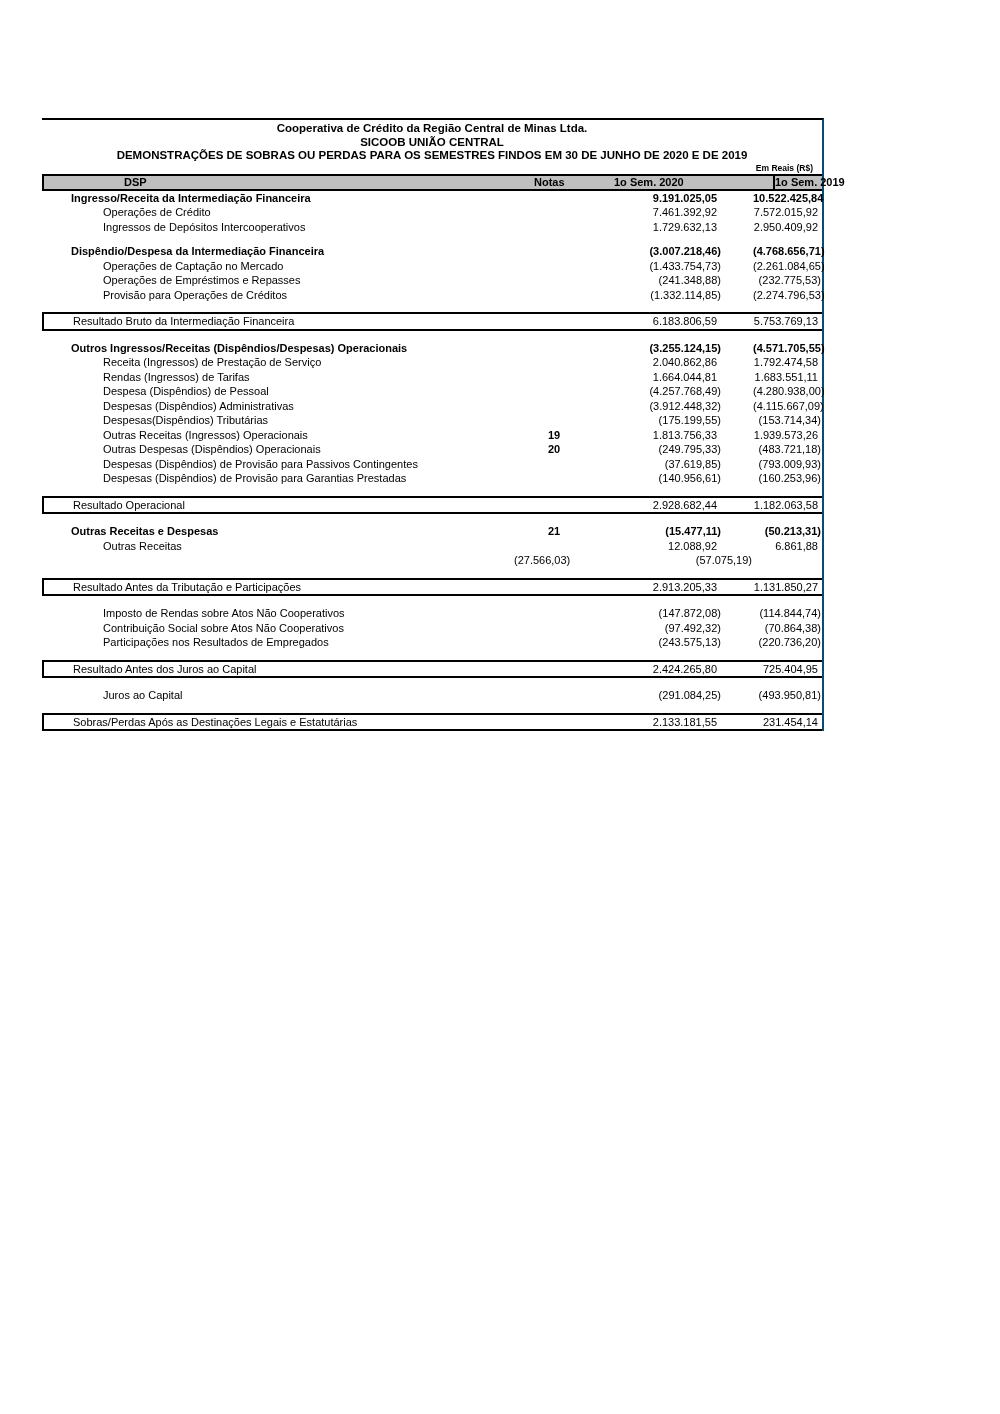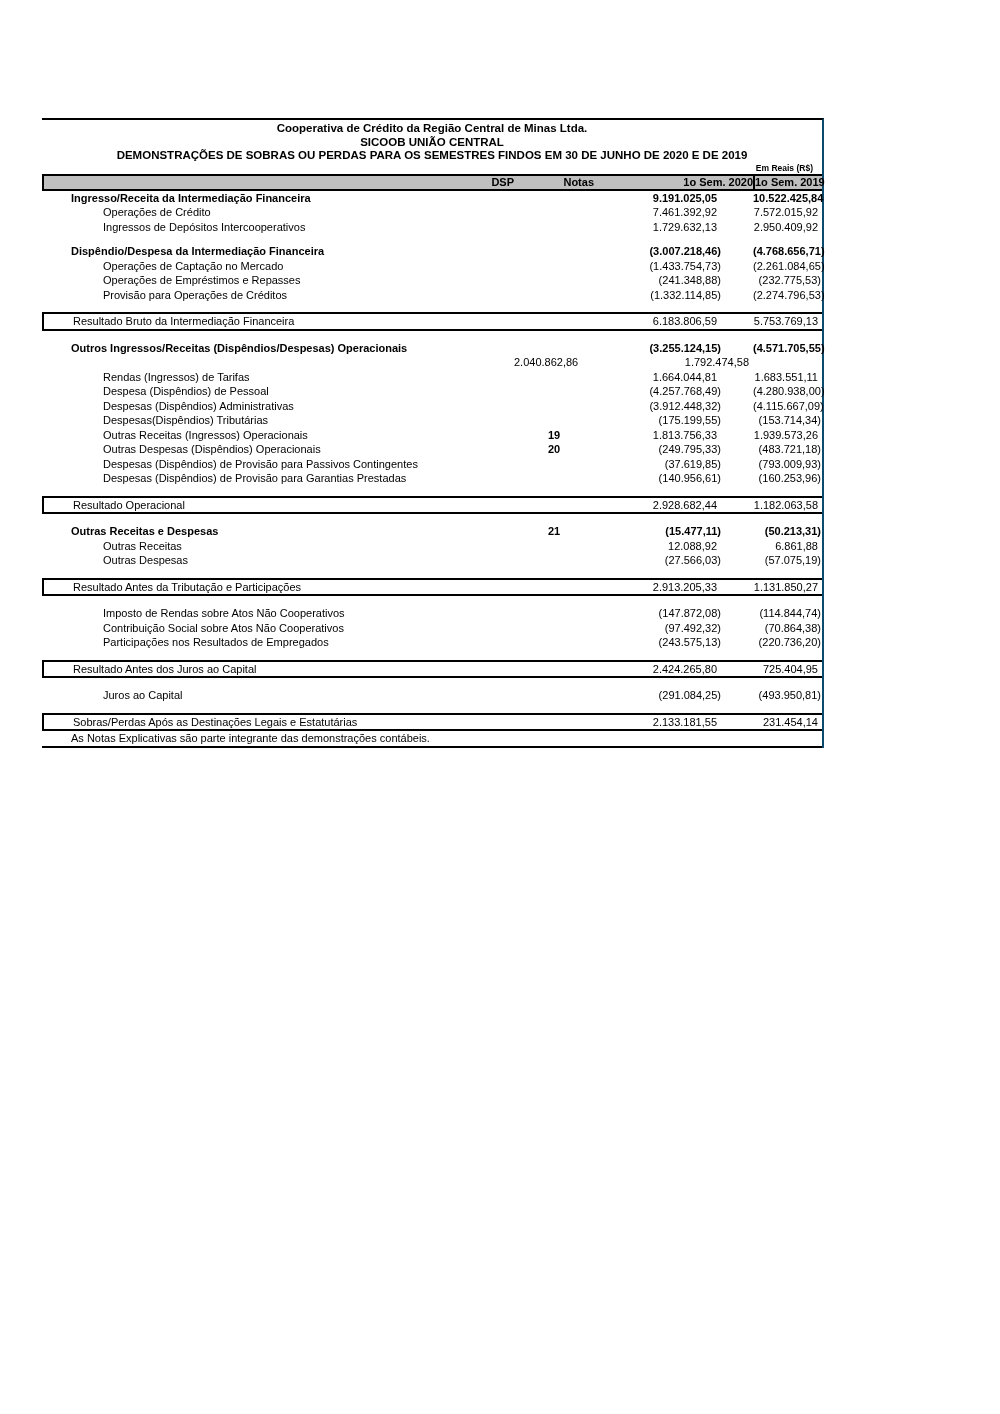--- a/index.html
+++ b/index.html
@@ -14,21 +14,21 @@
     box-sizing:border-box;
   }
   .title-block{padding-top:2px;}
   .title-line{font-weight:bold;font-size:11.5px;line-height:13.5px;text-align:center;white-space:nowrap;}
   .unit-label{font-weight:bold;font-size:8.5px;line-height:11px;text-align:right;padding-right:9px;}
   .col-header{
     display:grid;grid-template-columns:470px 80px 159px 1fr;
     background:#BFBFBF;border:2px solid #000;border-right:none;
     font-weight:bold;font-size:11px;line-height:13px;
   }
-  .ch{text-align:right;white-space:nowrap;}
+  .ch{text-align:left;white-space:nowrap;margin-left:20px;}
   .ch-dsp{padding-left:60px;}
   .ch-2019{border-left:2px solid #000;}
   .row{display:grid;grid-template-columns:472px 80px 159px 1fr;font-size:11px;line-height:14.5px;height:14.5px;}
   .row-section{font-weight:bold;}
   .row-summary{
     border:2px solid #000;border-right:none;font-weight:normal;
     grid-template-columns:470px 80px 159px 1fr;
   }
   .row-footnote{border-bottom:2px solid #000;}
   .row-blank{height:10px;}
@@ -109,20 +109,21 @@
         <span class="c-v c-v19">5.753.769,13</span>
       </div>
       <div class="row-blank"></div>
       <div class="row row-section">
         <span class="c-desc">Outros Ingressos/Receitas (Dispêndios/Despesas) Operacionais</span>
         <span class="c-notas"></span>
         <span class="c-v c-v20 paren">(3.255.124,15)</span>
         <span class="c-v c-v19 paren">(4.571.705,55)</span>
       </div>
       <div class="row">
+        <span class="c-desc ind">Receita (Ingressos) de Prestação de Serviço</span>
         <span class="c-notas"></span>
         <span class="c-v c-v20">2.040.862,86</span>
         <span class="c-v c-v19">1.792.474,58</span>
       </div>
       <div class="row">
         <span class="c-desc ind">Rendas (Ingressos) de Tarifas</span>
         <span class="c-notas"></span>
         <span class="c-v c-v20">1.664.044,81</span>
         <span class="c-v c-v19">1.683.551,11</span>
       </div>
@@ -182,21 +183,20 @@
         <span class="c-v c-v20 paren">(15.477,11)</span>
         <span class="c-v c-v19 paren">(50.213,31)</span>
       </div>
       <div class="row">
         <span class="c-desc ind">Outras Receitas</span>
         <span class="c-notas"></span>
         <span class="c-v c-v20">12.088,92</span>
         <span class="c-v c-v19">6.861,88</span>
       </div>
       <div class="row">
-        <span class="c-desc ind">Outras Despesas</span>
         <span class="c-notas"></span>
         <span class="c-v c-v20 paren">(27.566,03)</span>
         <span class="c-v c-v19 paren">(57.075,19)</span>
       </div>
       <div class="row-blank"></div>
       <div class="row row-summary">
         <span class="c-desc">Resultado Antes da Tributação e Participações</span>
         <span class="c-notas"></span>
         <span class="c-v c-v20">2.913.205,33</span>
         <span class="c-v c-v19">1.131.850,27</span>
@@ -233,18 +233,15 @@
         <span class="c-notas"></span>
         <span class="c-v c-v20 paren">(291.084,25)</span>
         <span class="c-v c-v19 paren">(493.950,81)</span>
       </div>
       <div class="row-blank"></div>
       <div class="row row-summary">
         <span class="c-desc">Sobras/Perdas Após as Destinações Legais e Estatutárias</span>
         <span class="c-notas"></span>
         <span class="c-v c-v20">2.133.181,55</span>
         <span class="c-v c-v19">231.454,14</span>
-      </div>
-      <div class="row row-footnote">
-        <span class="c-desc">As Notas Explicativas são parte integrante das demonstrações contábeis.</span>
       </div>
     </div>
 </div>
 
 </body></html>

